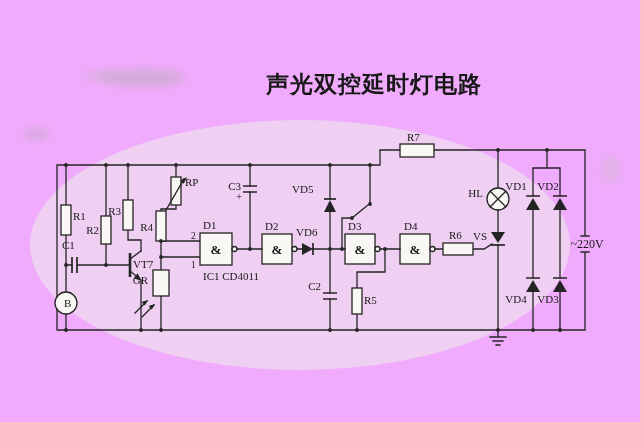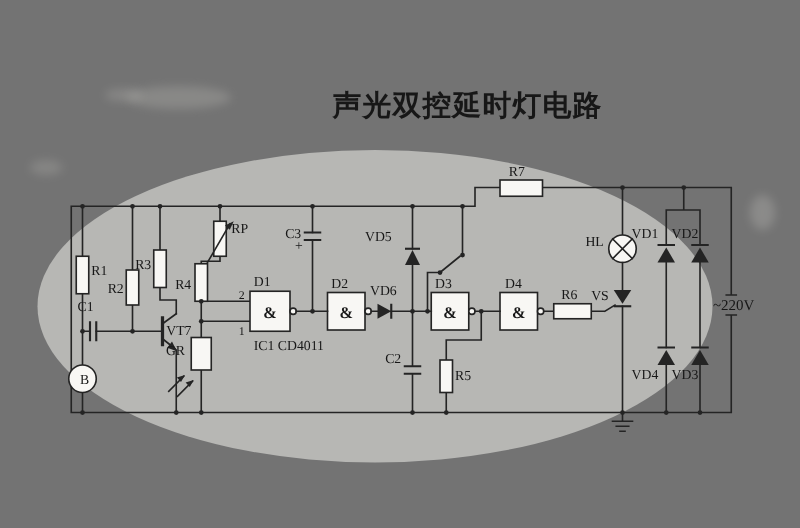--- a/index.html
+++ b/index.html
@@ -1,17 +1,17 @@
 <!DOCTYPE html>
 <html><head>
 <meta charset="utf-8">
 <style>
   html,body{margin:0;padding:0;}
   body{background:#dcdcda;font-family:"Liberation Serif", serif;}
-  .stage{position:relative;width:640px;height:422px;background:#737373;overflow:hidden;}
+  .stage{position:relative;width:640px;height:422px;background:#f0abfc;overflow:hidden;}
   svg{position:absolute;left:0;top:0;}
   .wire{stroke:#242424;stroke-width:1.3;fill:none;stroke-linecap:square;}
   .thick{stroke:#242424;stroke-width:2.6;fill:none;}
   .box{stroke:#242424;stroke-width:1.3;fill:#f8f7f4;}
   .solid{fill:#242424;stroke:none;}
   .bar{stroke:#242424;stroke-width:1.7;fill:none;}
   text{fill:#171717;font-family:"Liberation Serif", serif;}
   .lbl{font-size:11px;}
   .pin{font-size:9.5px;}
   .amp{font-size:13px;font-weight:bold;}

